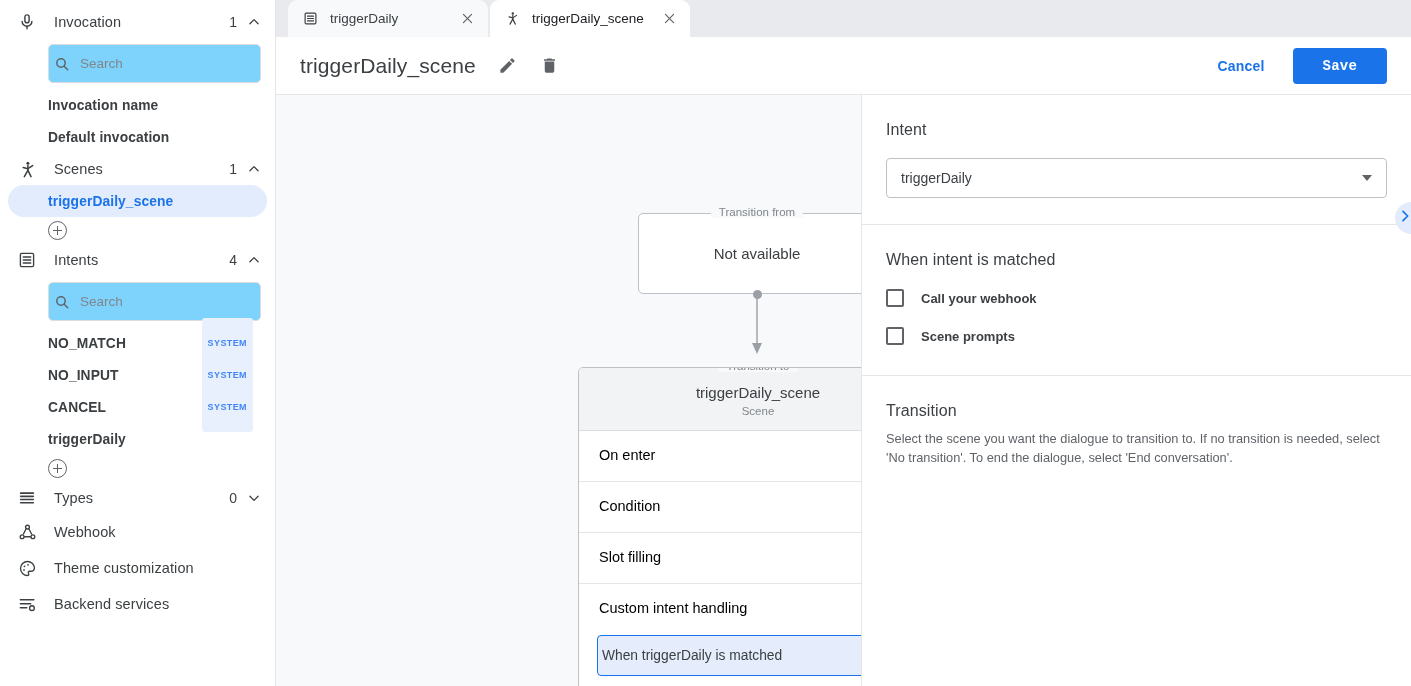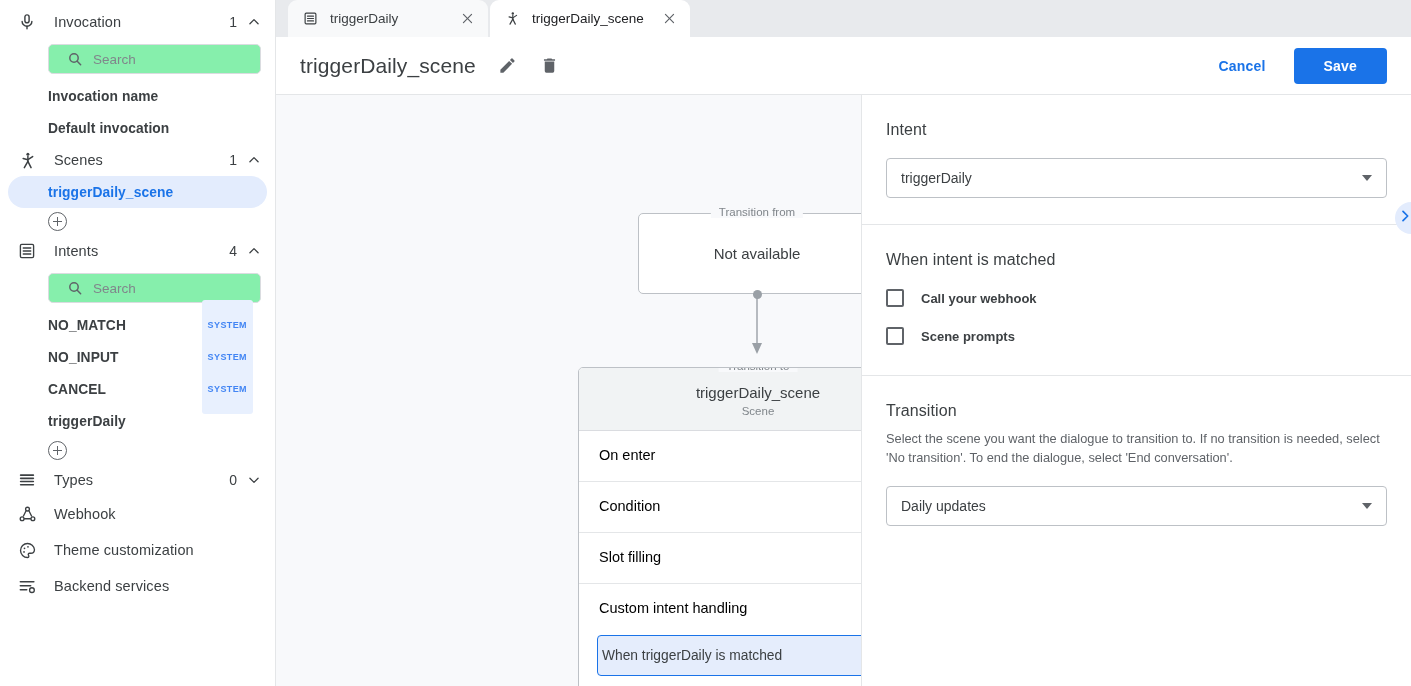--- a/index.html
+++ b/index.html
@@ -36,22 +36,22 @@
   .nav-label {
     flex: 1 1 auto; margin-left: 16px;
     font-size: 14.5px; color: #3c4043; letter-spacing: .1px;
   }
   .nav-count { font-size: 14px; color: #3c4043; margin-right: 10px; }
   .caret { width: 14px; height: 14px; color: #3c4043; }
 
   .search-wrap { padding: 6px 14px 6px 48px; }
   .search-box {
     display: flex; align-items: center; gap: 10px;
-    height: 30px; border: 1px solid #dadce0; border-radius: 5px;
-    padding: 0 18px; background: #86efac;
+    height: 39px; border: 1px solid #dadce0; border-radius: 5px;
+    padding: 0 5px; background: #7dd3fc;
   }
   .search-box .sico { width: 16px; height: 16px; color: #5f6368; flex: 0 0 16px; }
   .search-box input {
     border: 0; outline: 0; flex: 1 1 auto;
     font-family: "Liberation Sans", sans-serif;
     font-size: 13.5px; color: #3c4043; background: transparent;
   }
   .search-box input::placeholder { color: #80868b; }
 
   .sub-item {
@@ -113,21 +113,21 @@
   .ph-ico { width: 20px; height: 20px; color: #5f6368; margin-left: 22px; cursor: pointer; }
   .ph-spacer { flex: 1 1 auto; }
   .btn-text {
     color: #1a73e8; font-size: 14px; font-weight: bold;
     padding: 9px 14px; border-radius: 4px; cursor: pointer; background: none; border: 0;
     font-family: "Liberation Sans", sans-serif; letter-spacing: .2px;
   }
   .btn-primary {
     background: #1a73e8; color: #fff; font-size: 14px; font-weight: bold;
     border: 0; border-radius: 4px; padding: 10px 30px; cursor: pointer;
-    margin-left: 14px; font-family: Liberation Sans, sans-serif; letter-spacing: .2px;
+    margin-left: 14px; font-family: Liberation Mono, monospace; letter-spacing: .2px;
   }
 
   .body-split { flex: 1 1 auto; display: flex; min-height: 0; position: relative; }
 
   
   .canvas {
     flex: 1 1 auto; background: #f8f9fb; position: relative; overflow: hidden;
     border-right: 1px solid #e4e6e8;
   }
 
@@ -512,22 +512,18 @@
           </div>
           <div class="cbrow">
             <span class="cbox"></span>
             <span class="cblabel">Scene prompts</span>
           </div>
         </div>
 
         <div class="rsec">
           <h3>Transition</h3>
           <p class="helptext">Select the scene you want the dialogue to transition to. If no transition is needed, select 'No transition'. To end the dialogue, select 'End conversation'.</p>
-          <div class="select">
-            <span class="sv">Daily updates</span>
-            <span class="arrow-dn"></span>
-          </div>
         </div>
 
       </div>
     </div>
   </div>
 </div>
 
 </body></html>

